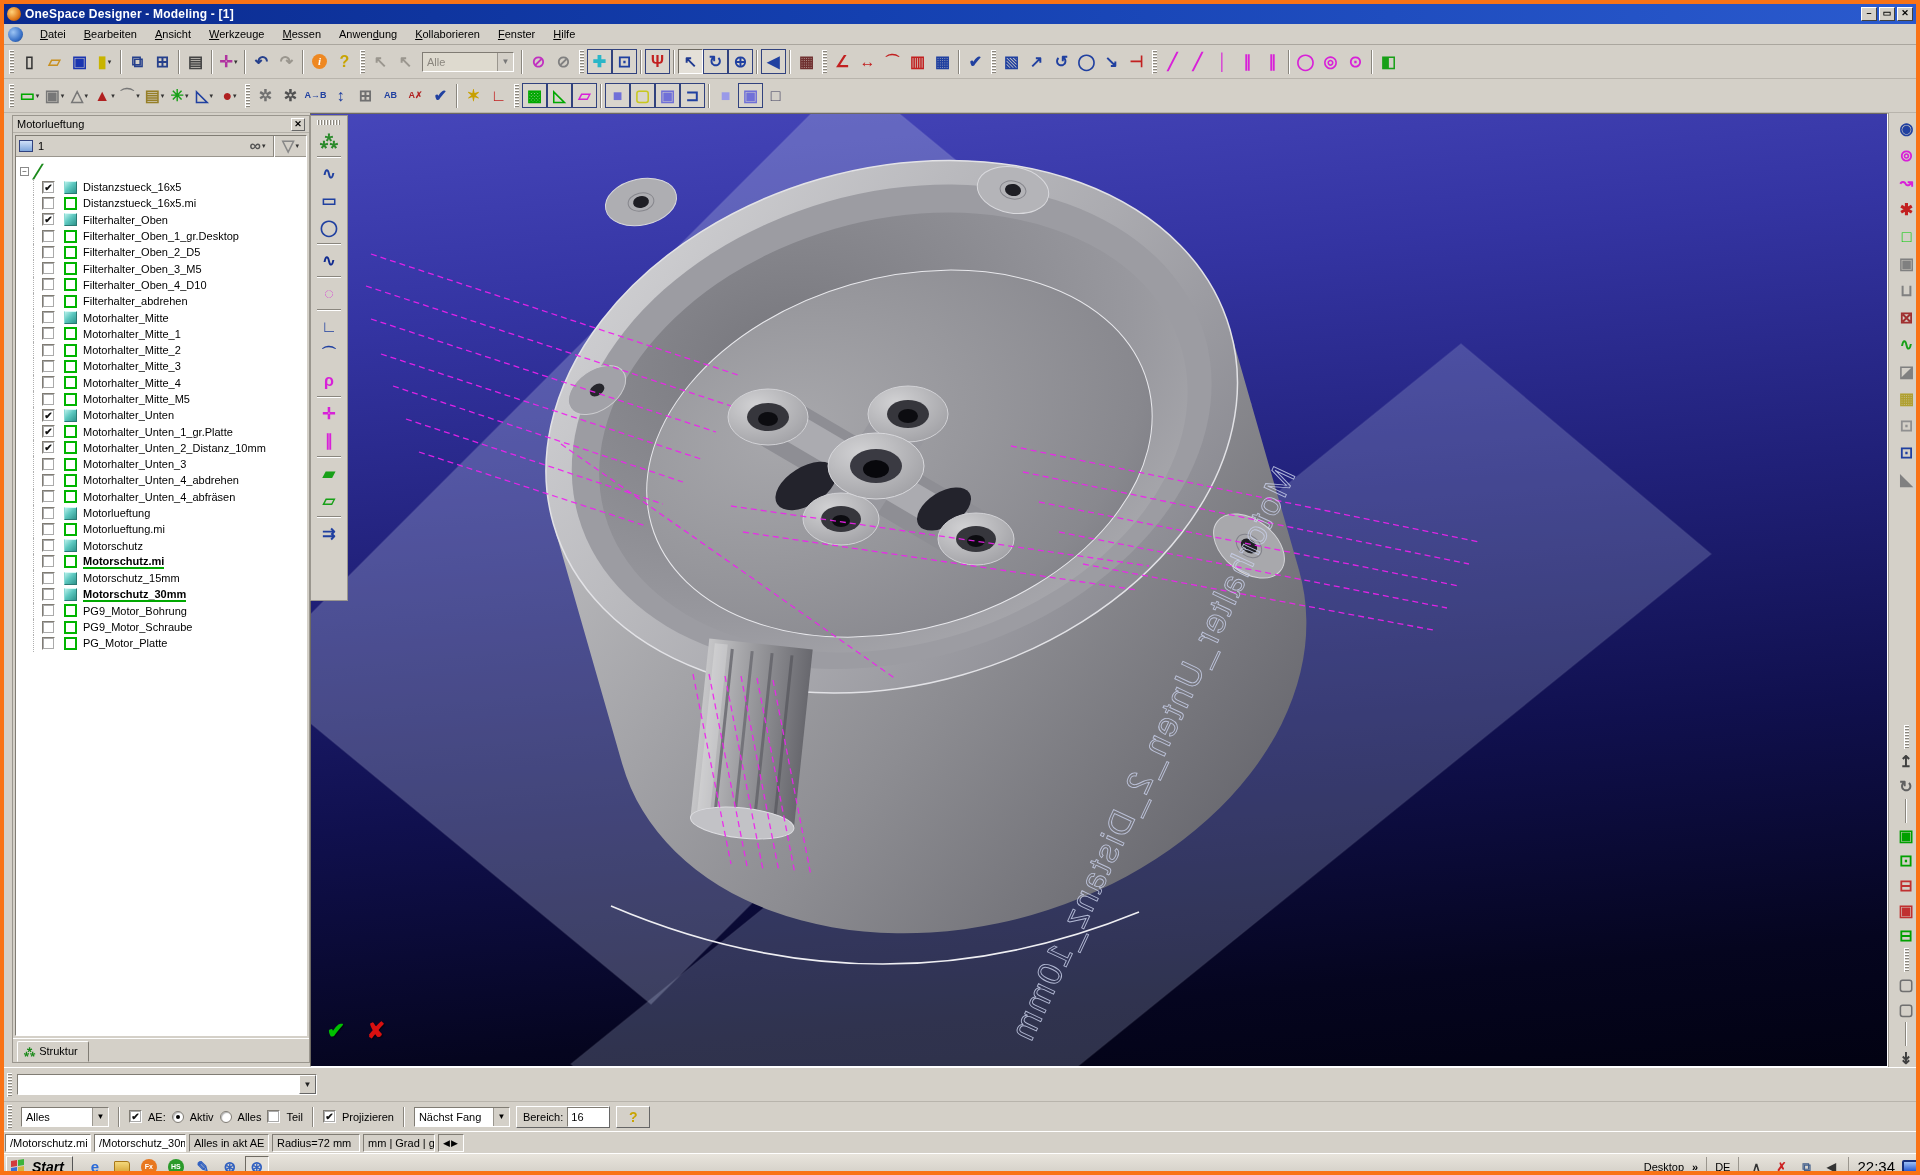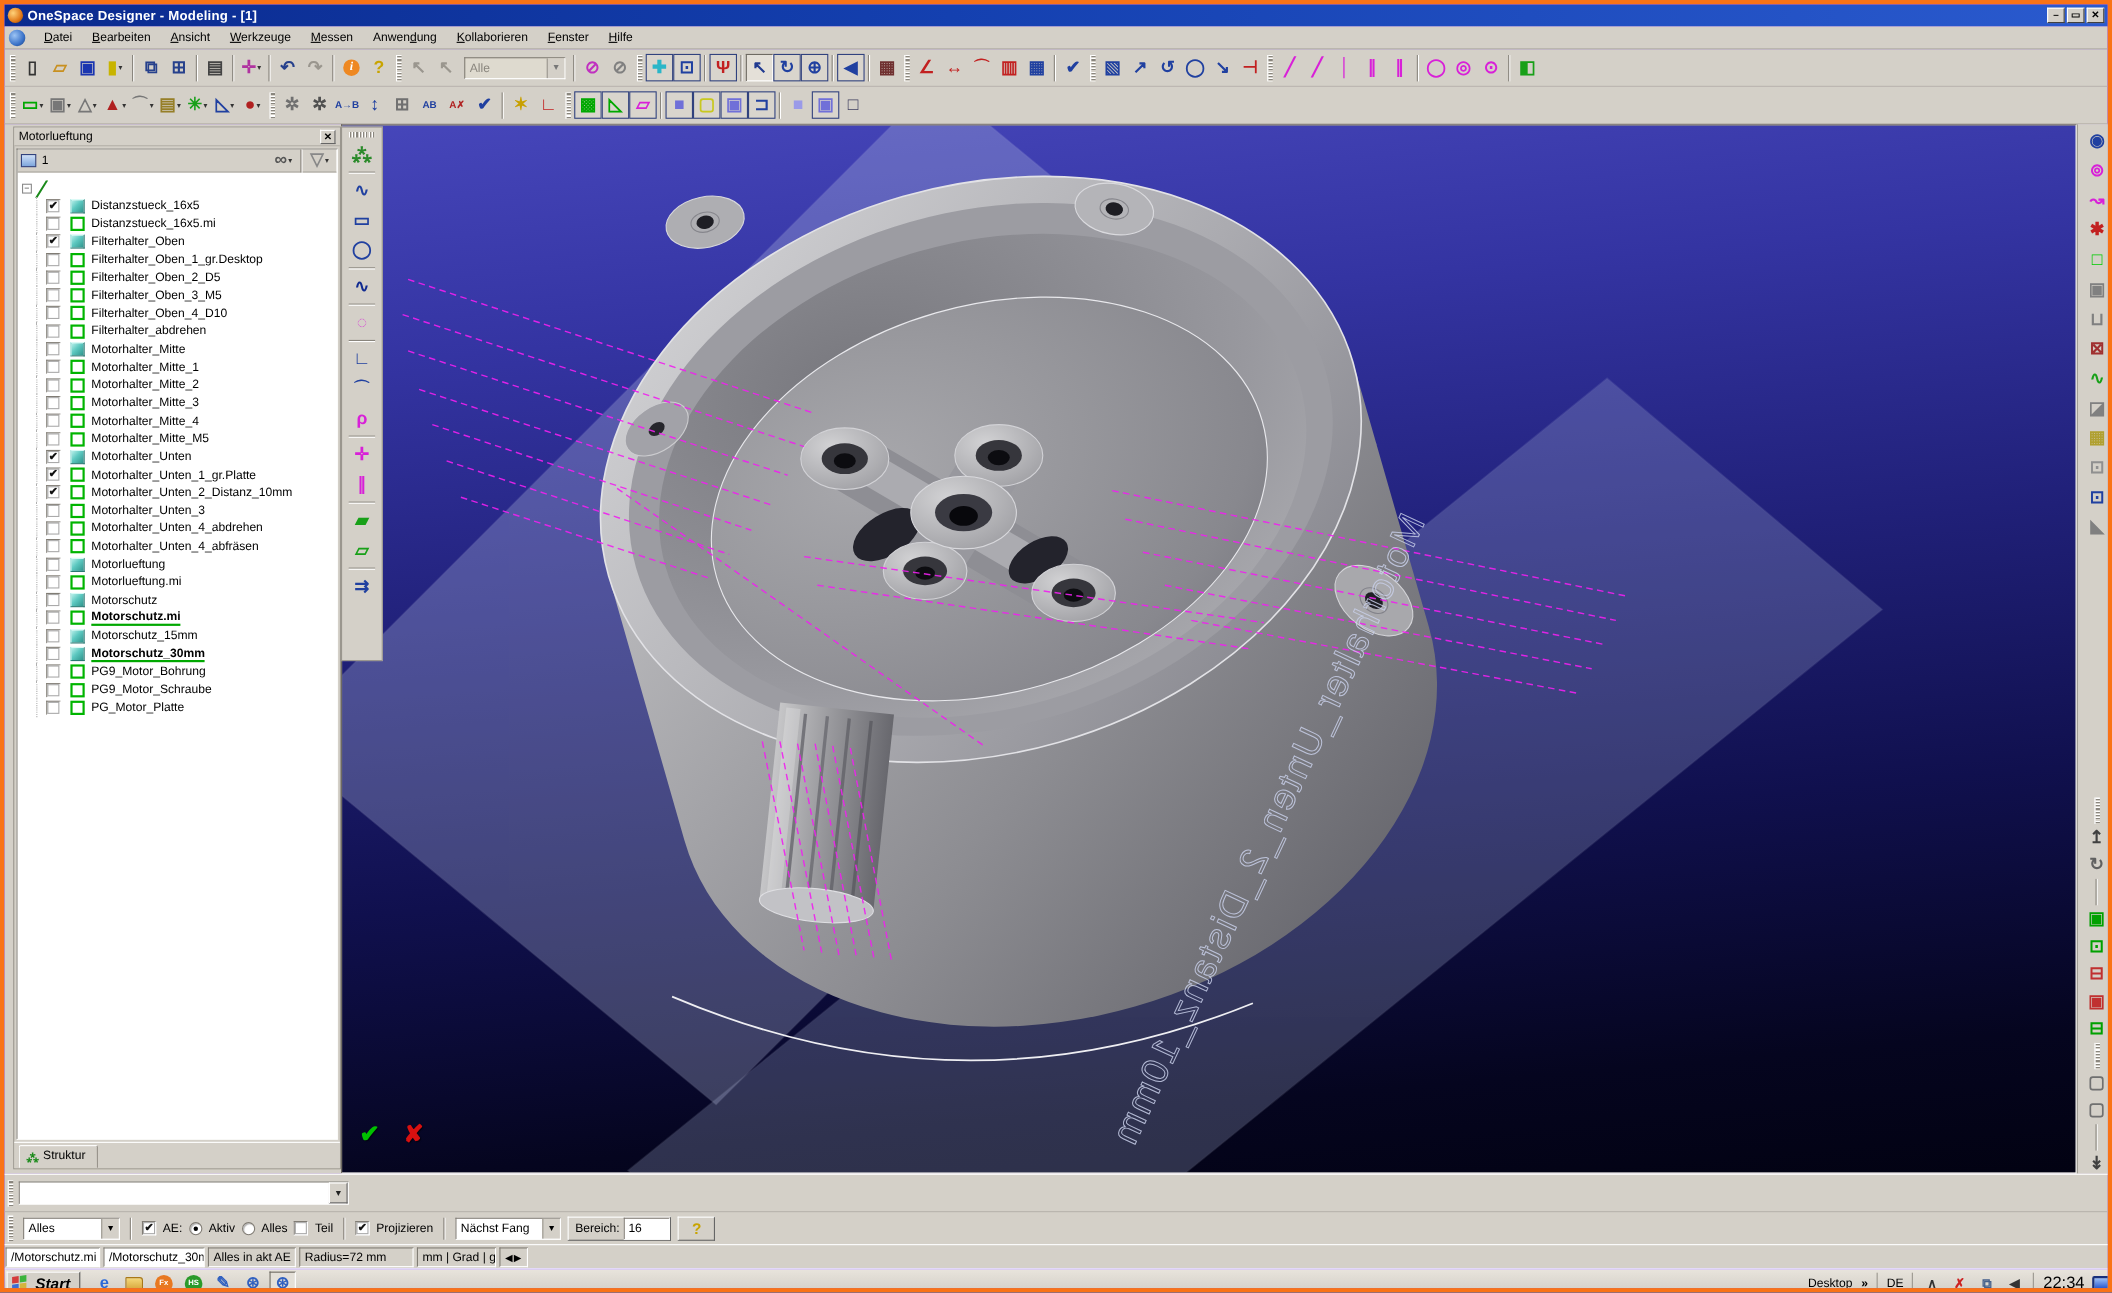--- a/index.html
+++ b/index.html
@@ -970,21 +970,21 @@
       <span class="lbl">Bereich:</span>
       <input id="bereichInput" value="16" style="">
     </div>
     <span id="helpBtn">?</span>
   </div>
 
   <div id="statusbar">
     <span class="sfield white" style="width:86px">/Motorschutz.mi</span>
     <span class="sfield white" style="width:92px">/Motorschutz_30mm</span>
     <span class="sfield" style="width:80px">Alles in akt AE</span>
-    <span class="sfield" style="width:104px">Radius=72 mm</span>
+    <span class="sfield" style="width:88px">Radius=72 mm</span>
     <span class="sfield" style="width:72px">mm | Grad | g</span>
     <span id="sArrows" class="sfield">◀▶</span>
   </div>
 
   <div id="taskbar">
     <div id="startBtn">
       <span class="winflag">
           <i></i>
           <i></i>
           <i></i>

